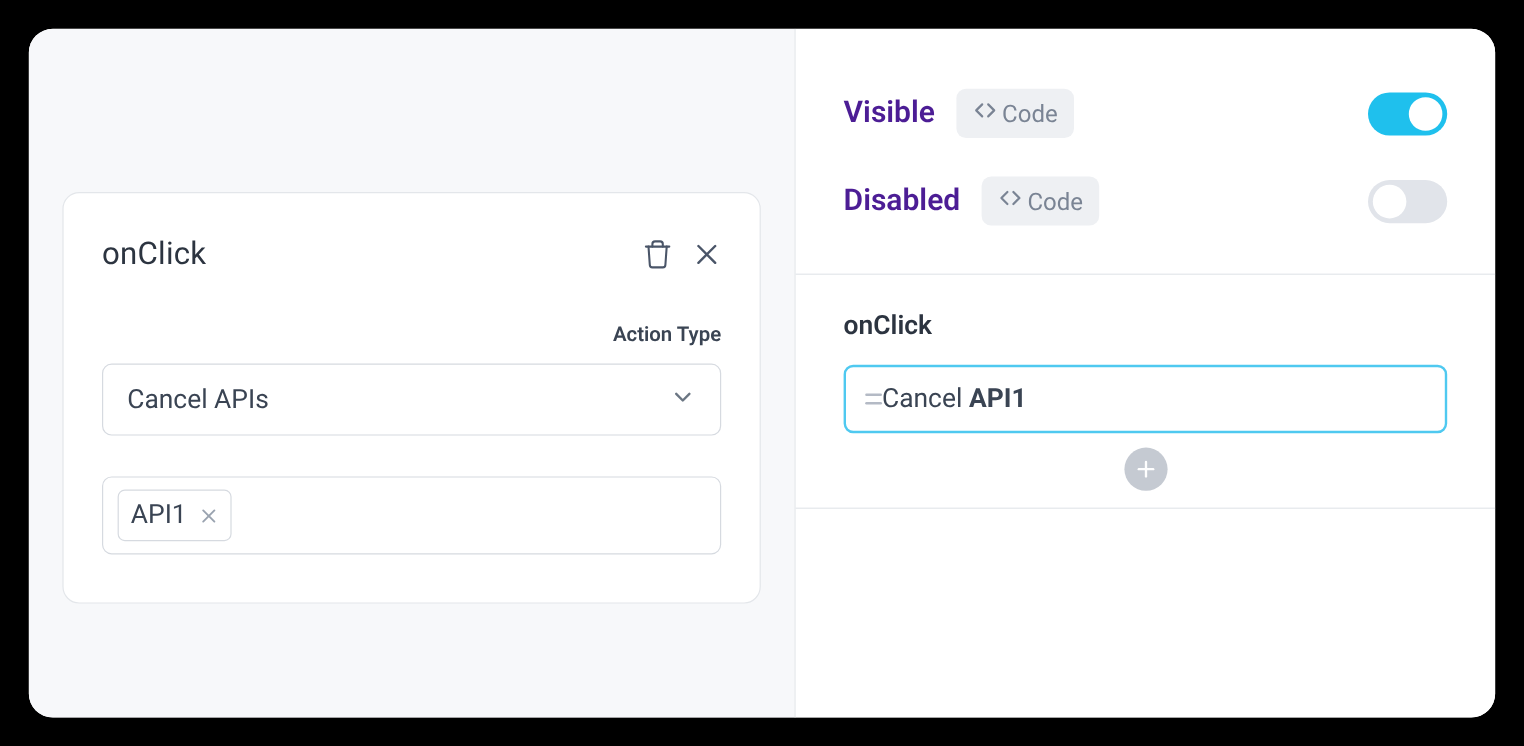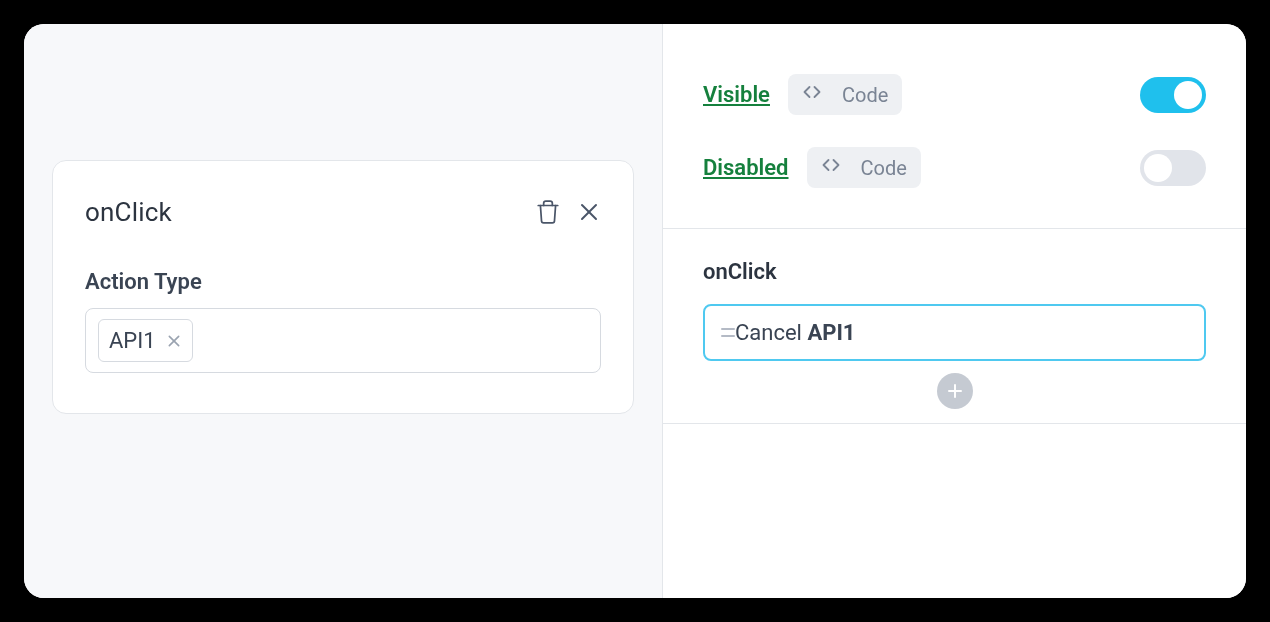--- a/index.html
+++ b/index.html
@@ -64,24 +64,25 @@
       gap: 16px;
     }
     .icon-btn {
       display: inline-flex;
       align-items: center;
       justify-content: center;
       cursor: pointer;
       color: #4a5568;
     }
     .field-label {
-      font-size: 22px;
+      font-size: 17px;
       font-weight: 600;
       color: #3a4453;
       margin-bottom: 14px;
+      text-align: right;
     }
     .select {
       border: 1px solid #d6dae0;
       border-radius: 8px;
       padding: 16px 20px;
       display: flex;
       align-items: center;
       justify-content: space-between;
       cursor: pointer;
       margin-bottom: 34px;
@@ -118,29 +119,28 @@
       cursor: pointer;
       display: inline-flex;
     }
     .prop-row {
       display: flex;
       align-items: center;
       padding: 16px 40px 16px 40px;
       gap: 18px;
     }
     .prop-label {
-      font-size: 22px;
+      font-size: 25px;
       font-weight: 600;
-      color: #15803d;
-      text-decoration: underline;
+      color: #4c1d95;
     }
     .code-pill {
       display: inline-flex;
       align-items: center;
-      gap: 20px;
+      gap: 4px;
       background: #eef0f3;
       border-radius: 8px;
       padding: 8px 14px;
       color: #7a8494;
       font-size: 20px;
       cursor: pointer;
     }
     .spacer {
       flex: 1;
     }
@@ -246,20 +246,28 @@
           <span class="icon-btn">
             <svg width="24" height="24" viewBox="0 0 24 24" fill="none" stroke="currentColor" stroke-width="2" stroke-linecap="round">
               <line x1="5" y1="5" x2="19" y2="19"></line>
               <line x1="19" y1="5" x2="5" y2="19"></line>
             </svg>
           </span>
         </div>
       </div>
 
       <div class="field-label">Action Type</div>
+      <div class="select">
+        <span class="select-value">Cancel APIs</span>
+        <span class="chevron">
+          <svg width="22" height="22" viewBox="0 0 24 24" fill="none" stroke="currentColor" stroke-width="2.2" stroke-linecap="round" stroke-linejoin="round">
+            <polyline points="6 9 12 15 18 9"></polyline>
+          </svg>
+        </span>
+      </div>
 
       <div class="tags-input">
         <span class="tag">
           <span>API1</span>
           <span class="tag-close">
             <svg width="16" height="16" viewBox="0 0 24 24" fill="none" stroke="currentColor" stroke-width="2.4" stroke-linecap="round">
               <line x1="5" y1="5" x2="19" y2="19"></line>
               <line x1="19" y1="5" x2="5" y2="19"></line>
             </svg>
           </span>

